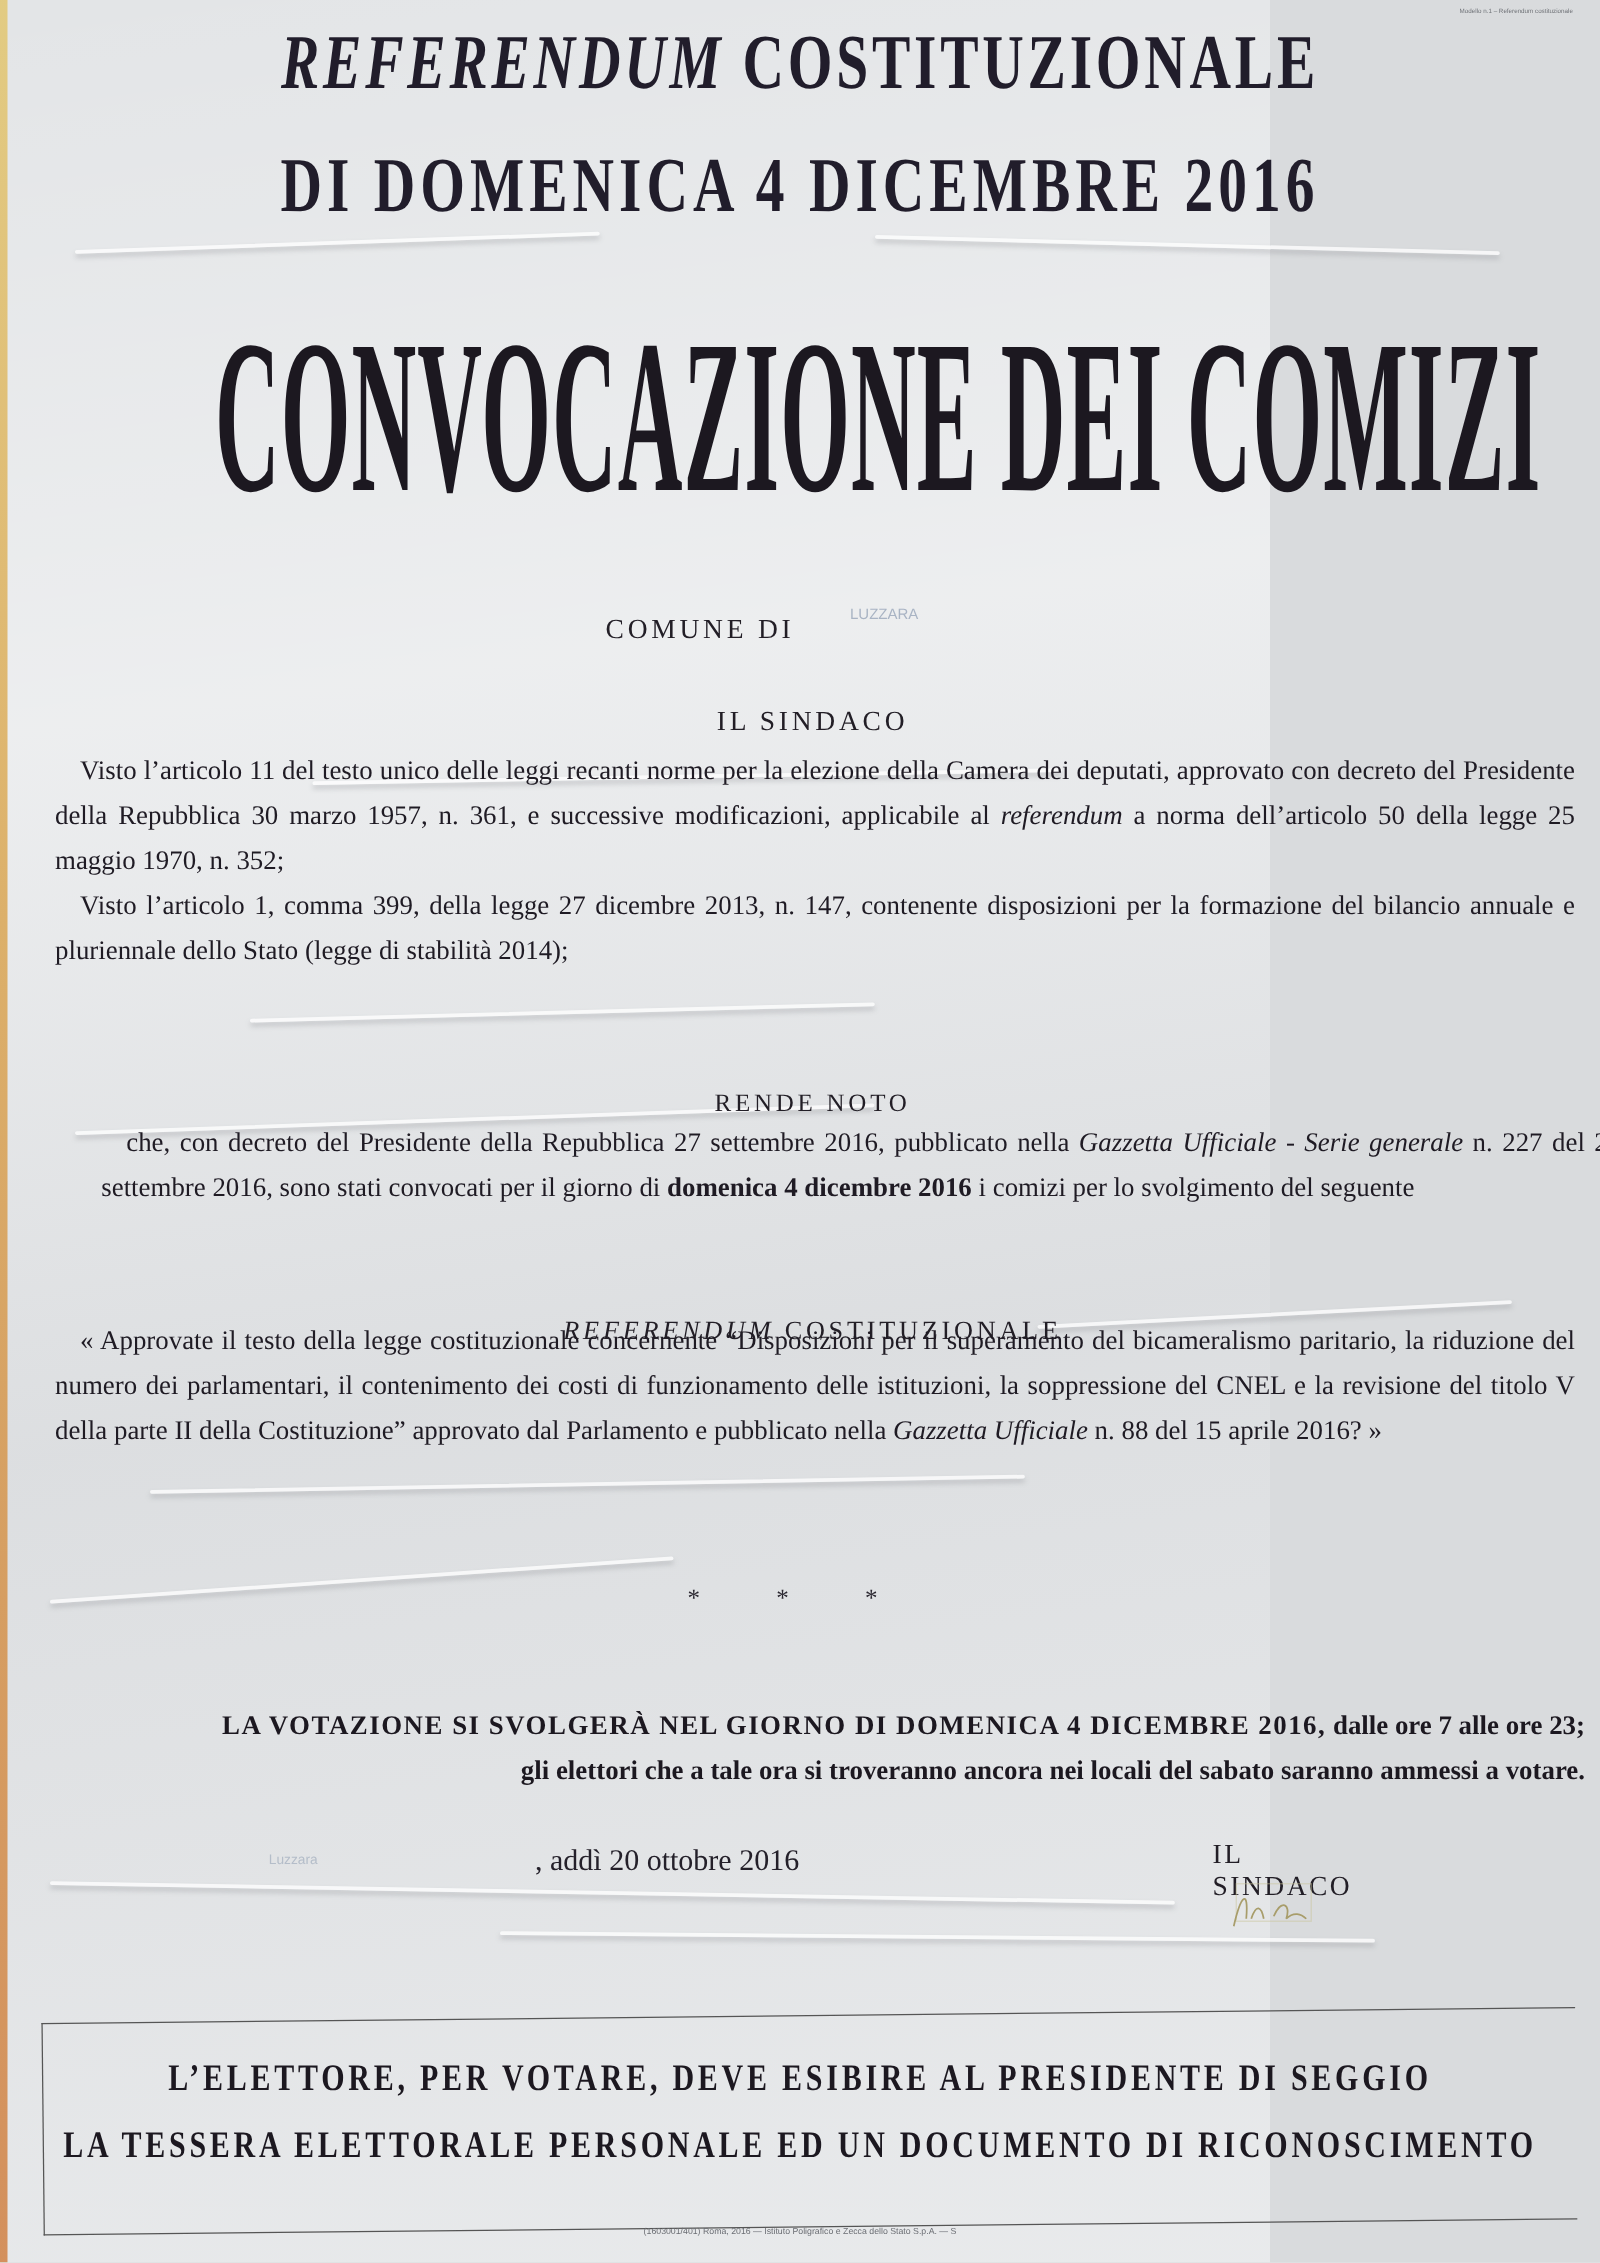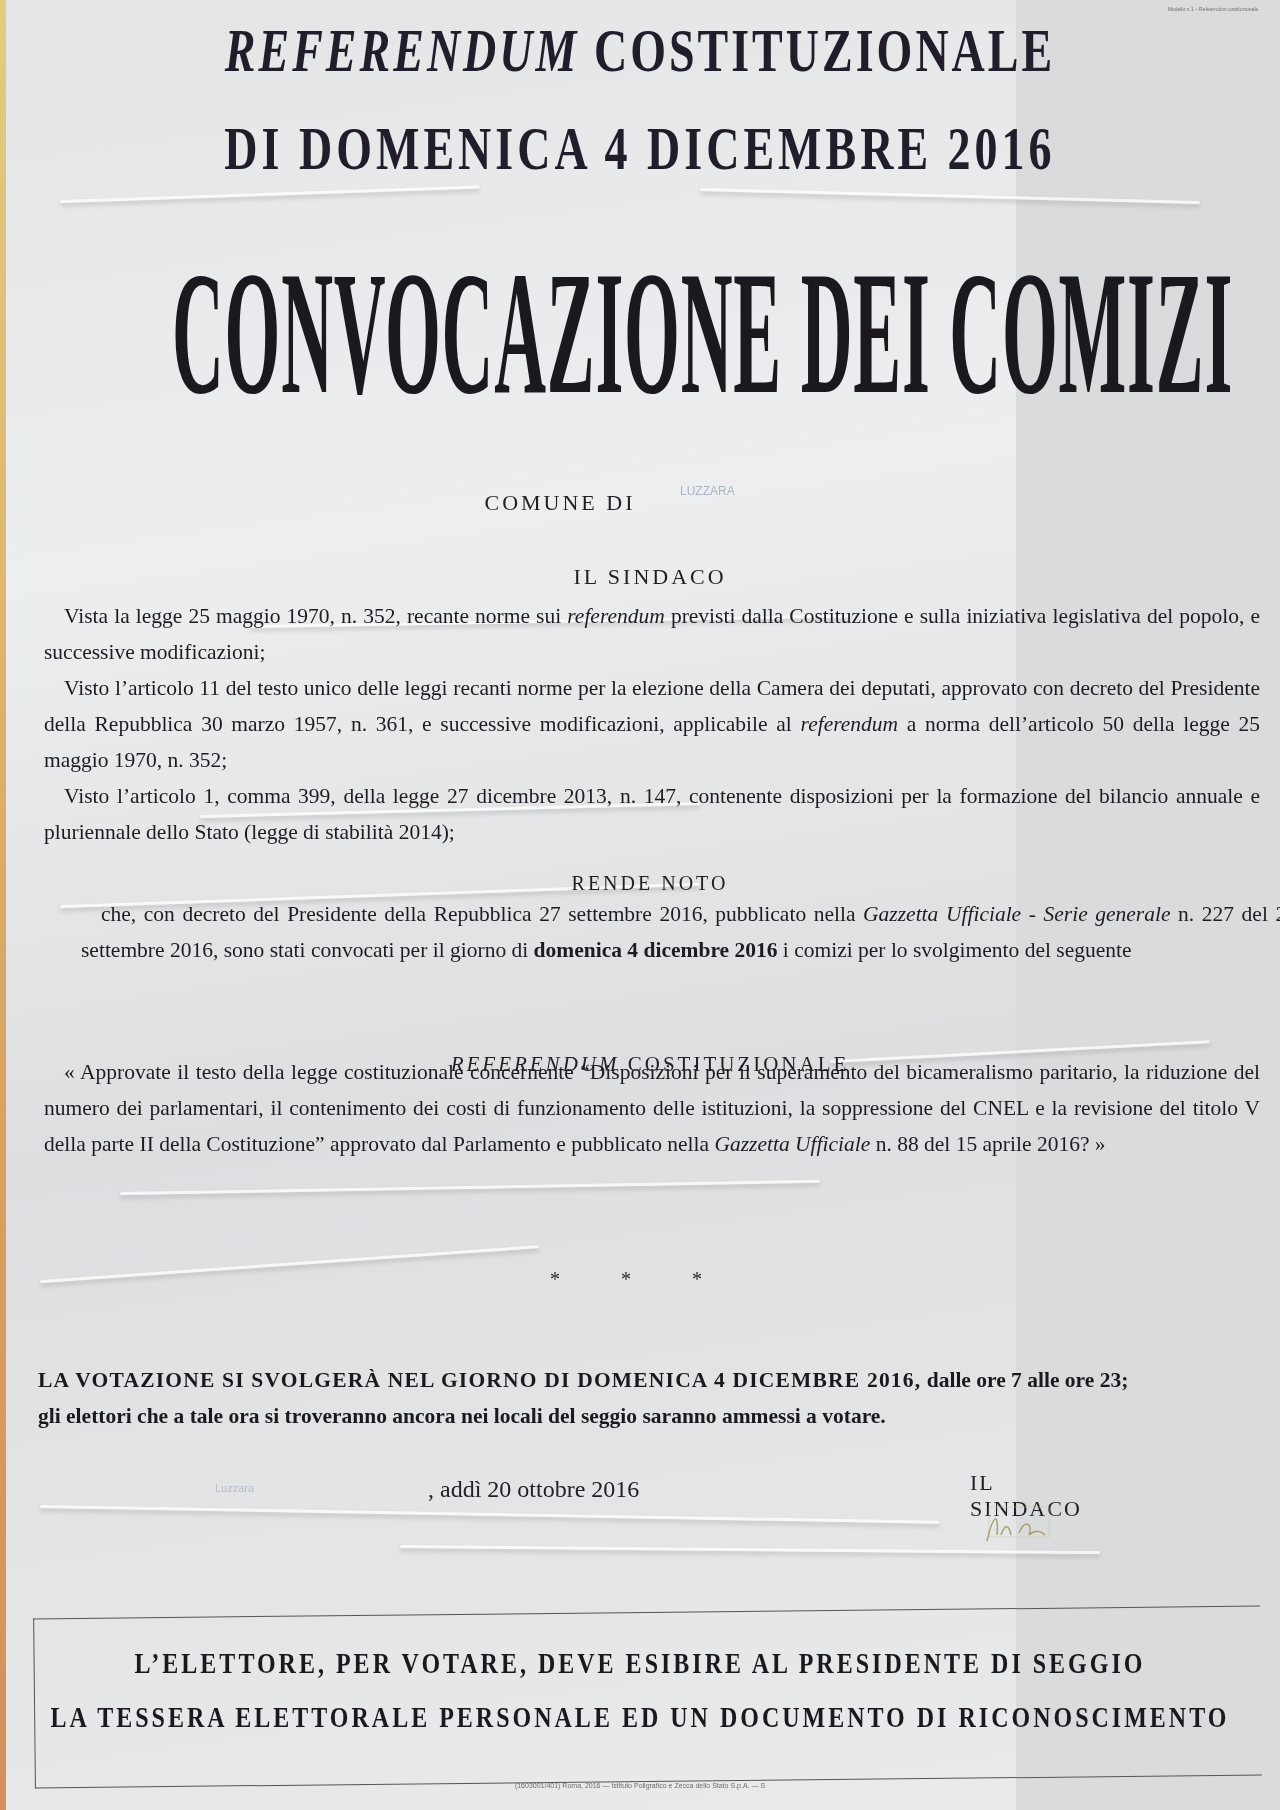--- a/index.html
+++ b/index.html
@@ -102,21 +102,21 @@
     .stars {
       position: absolute; top: 1268px; left: 0; width: 1280px; text-align: center;
       font-size: 20px; letter-spacing: 28px; color: #2a2730;
     }
     .prelim {
       position: absolute; left: 60px; top: 1316px; width: 1200px;
       font-size: 21.5px; color: #1f1b24;
     }
     .votazione {
       position: absolute; left: 38px; top: 1362px; width: 1230px;
-      font-size: 21.5px; line-height: 36px; font-weight: bold; color: #1c1820;
+      font-size: 21.5px; line-height: 36px; font-weight: bold; color: #1c1820; text-align: right;
     }
     .votazione .caps { letter-spacing: 1.2px; }
     .addi {
       position: absolute; left: 428px; top: 1476px;
       font-size: 24px; color: #24202a;
     }
     .addi-stamp {
       position: absolute; left: 215px; top: 1482px;
       font-size: 11px; color: #b4bdc9; font-family: "Liberation Sans", sans-serif;
     }
@@ -176,21 +176,20 @@
   </div>
   <div class="h1 h1-b">DI DOMENICA 4 DICEMBRE 2016</div>
 
   <div class="main-title">CONVOCAZIONE DEI COMIZI</div>
 
   <div class="center-line comune">COMUNE DI</div>
   <div class="comune-stamp">LUZZARA</div>
   <div class="center-line sindaco-1">IL SINDACO</div>
 
   <div class="body-text para1">
-    <p><span>Vista la legge 25 maggio 1970, n. 352, recante norme sui </span><span class="i">referendum</span><span> previsti dalla Costituzione e sulla iniziativa legislativa del popolo, e successive modificazioni;</span></p>
     <p><span>Visto l’articolo 11 del testo unico delle leggi recanti norme per la elezione della Camera dei deputati, approvato con decreto del Presidente della Repubblica 30 marzo 1957, n. 361, e successive modificazioni, applicabile al </span><span class="i">referendum</span><span> a norma dell’articolo 50 della legge 25 maggio 1970, n. 352;</span></p>
     <p><span>Visto l’articolo 1, comma 399, della legge 27 dicembre 2013, n. 147, contenente disposizioni per la formazione del bilancio annuale e pluriennale dello Stato (legge di stabilità 2014);</span></p>
   </div>
 
   <div class="center-line rende" style="left:10px;font-size:20px;">RENDE NOTO</div>
 
   <div class="body-text" style="top:896px;margin-left:37px;">
     <p><span>che, con decreto del Presidente della Repubblica 27 settembre 2016, pubblicato nella </span><span class="i">Gazzetta Ufficiale - Serie generale</span><span> n. 227 del 28 settembre 2016, sono stati convocati per il giorno di </span><span class="b">domenica 4 dicembre 2016</span><span> i comizi per lo svolgimento del seguente</span></p>
   </div>
 
@@ -201,21 +200,21 @@
 
   <div class="body-text question">
     <p><span>« Approvate il testo della legge costituzionale concernente “Disposizioni per il superamento del bicameralismo paritario, la riduzione del numero dei parlamentari, il contenimento dei costi di funzionamento delle istituzioni, la soppressione del CNEL e la revisione del titolo V della parte II della Costituzione” approvato dal Parlamento e pubblicato nella </span><span class="i">Gazzetta Ufficiale</span><span> n. 88 del 15 aprile 2016? »</span></p>
   </div>
 
   <div class="stars">* * *</div>
 
 
   <div class="votazione">
     <div><span class="caps">LA VOTAZIONE SI SVOLGERÀ NEL GIORNO DI DOMENICA 4 DICEMBRE 2016,</span><span> dalle ore 7 alle ore 23;</span></div>
-    <div>gli elettori che a tale ora si troveranno ancora nei locali del seggio saranno ammessi a votare.</div>
+    <div>gli elettori che a tale ora si troveranno ancora nei locali del sabato saranno ammessi a votare.</div>
   </div>
 
   <div class="addi-stamp">Luzzara</div>
   <div class="addi">, addì 20 ottobre 2016</div>
   <div class="sindaco-2">IL SINDACO</div>
   <svg class="signature" viewBox="0 0 90 40">
     <rect x="14" y="2" width="60" height="30" fill="none" stroke="#c9c39a" stroke-width="1" opacity="0.5"></rect>
     <path d="M12 36 C18 10, 24 6, 22 30 M26 30 C30 18, 34 20, 36 30 M44 28 C50 14, 58 18, 54 30 C60 24, 66 26, 70 30" fill="none" stroke="#a89d6b" stroke-width="1.4"></path>
   </svg>
 

